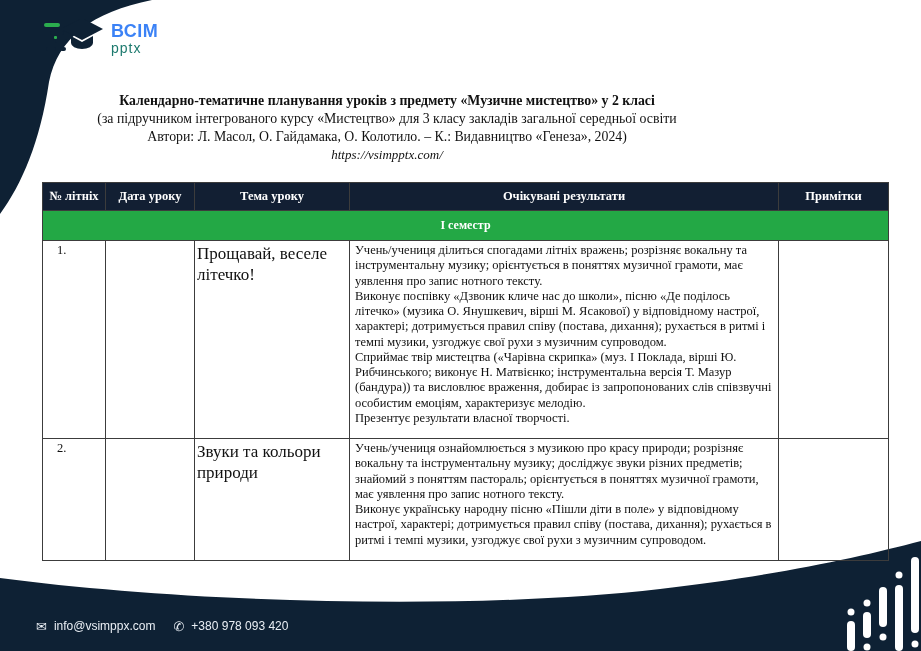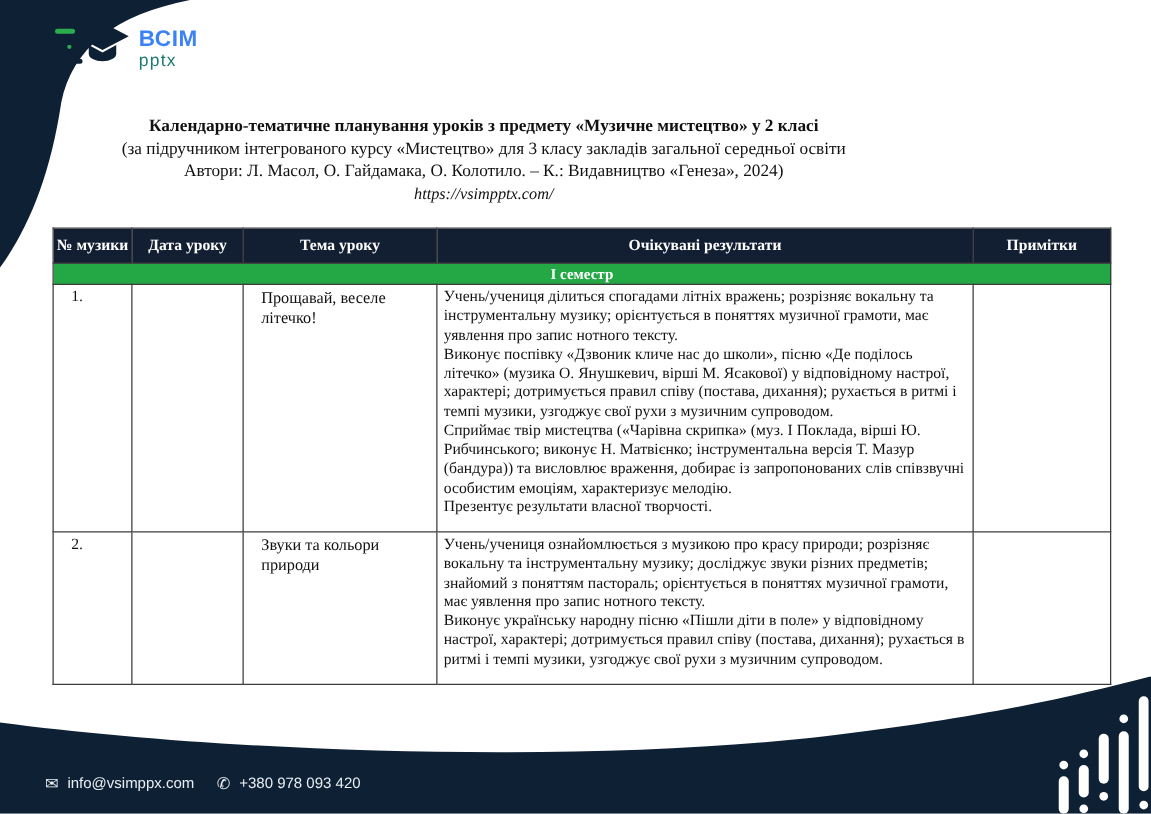--- a/index.html
+++ b/index.html
@@ -24,25 +24,25 @@
   
   .plan-table-wrap { position:absolute; top:182px; left:42px; z-index:2; }
   table.plan { border-collapse:collapse; width:846px; table-layout:fixed; }
   table.plan th, table.plan td { border:1px solid #3c3c3c; vertical-align:top; }
   table.plan th {
     background:#121f33; color:#ffffff; font-weight:bold; font-size:12.5px;
     text-align:center; vertical-align:middle; padding:2px 2px; height:28px; line-height:1.1;
   }
   tr.semester td {
     background:#23a845; color:#ffffff; font-weight:bold; font-size:12px;
-    text-align:center; vertical-align:middle; height:17px; padding:0; line-height:1.05;
+    text-align:center; vertical-align:middle; height:30px; padding:0; line-height:1.05;
   }
   td.c-num { text-align:left; padding:2px 4px 2px 14px; font-size:12.5px; }
   td.c-date, td.c-notes { padding:2px 4px; }
-  td.c-topic { padding:2px 14px; font-size:13px; line-height:1.24; }
+  td.c-topic { padding:2px 2px; font-size:17px; line-height:1.24; }
   td.c-results { padding:2px 5px; font-size:12.5px; line-height:1.22; }
   td.c-results p { margin:0; }
   
   .footer-contacts {
     position:absolute; left:36px; bottom:18px; z-index:3; display:flex; align-items:center; gap:18px;
     font-family:"Liberation Sans", sans-serif; font-size:12px; color:#e9eef4;
   }
   .footer-contacts .item { display:flex; align-items:center; gap:7px; }
   .footer-contacts .glyph { font-size:13px; line-height:1; }
   .equalizer { position:absolute; right:2px; bottom:0; z-index:3; }
@@ -84,21 +84,21 @@
   <table class="plan">
     <colgroup>
       <col style="width:63px">
         <col style="width:89px">
         <col style="width:155px">
         <col style="width:429px">
         <col style="width:110px">
     </colgroup>
     <thead>
       <tr id="header-row">
-          <th>№ музики</th>
+          <th>№ літніх</th>
           <th>Дата уроку</th>
           <th>Тема уроку</th>
           <th>Очікувані результати</th>
           <th>Примітки</th>
         </tr>
     </thead>
     <tbody id="table-body">
         <tr class="semester">
           <td colspan="5">І семестр</td>
         </tr>

